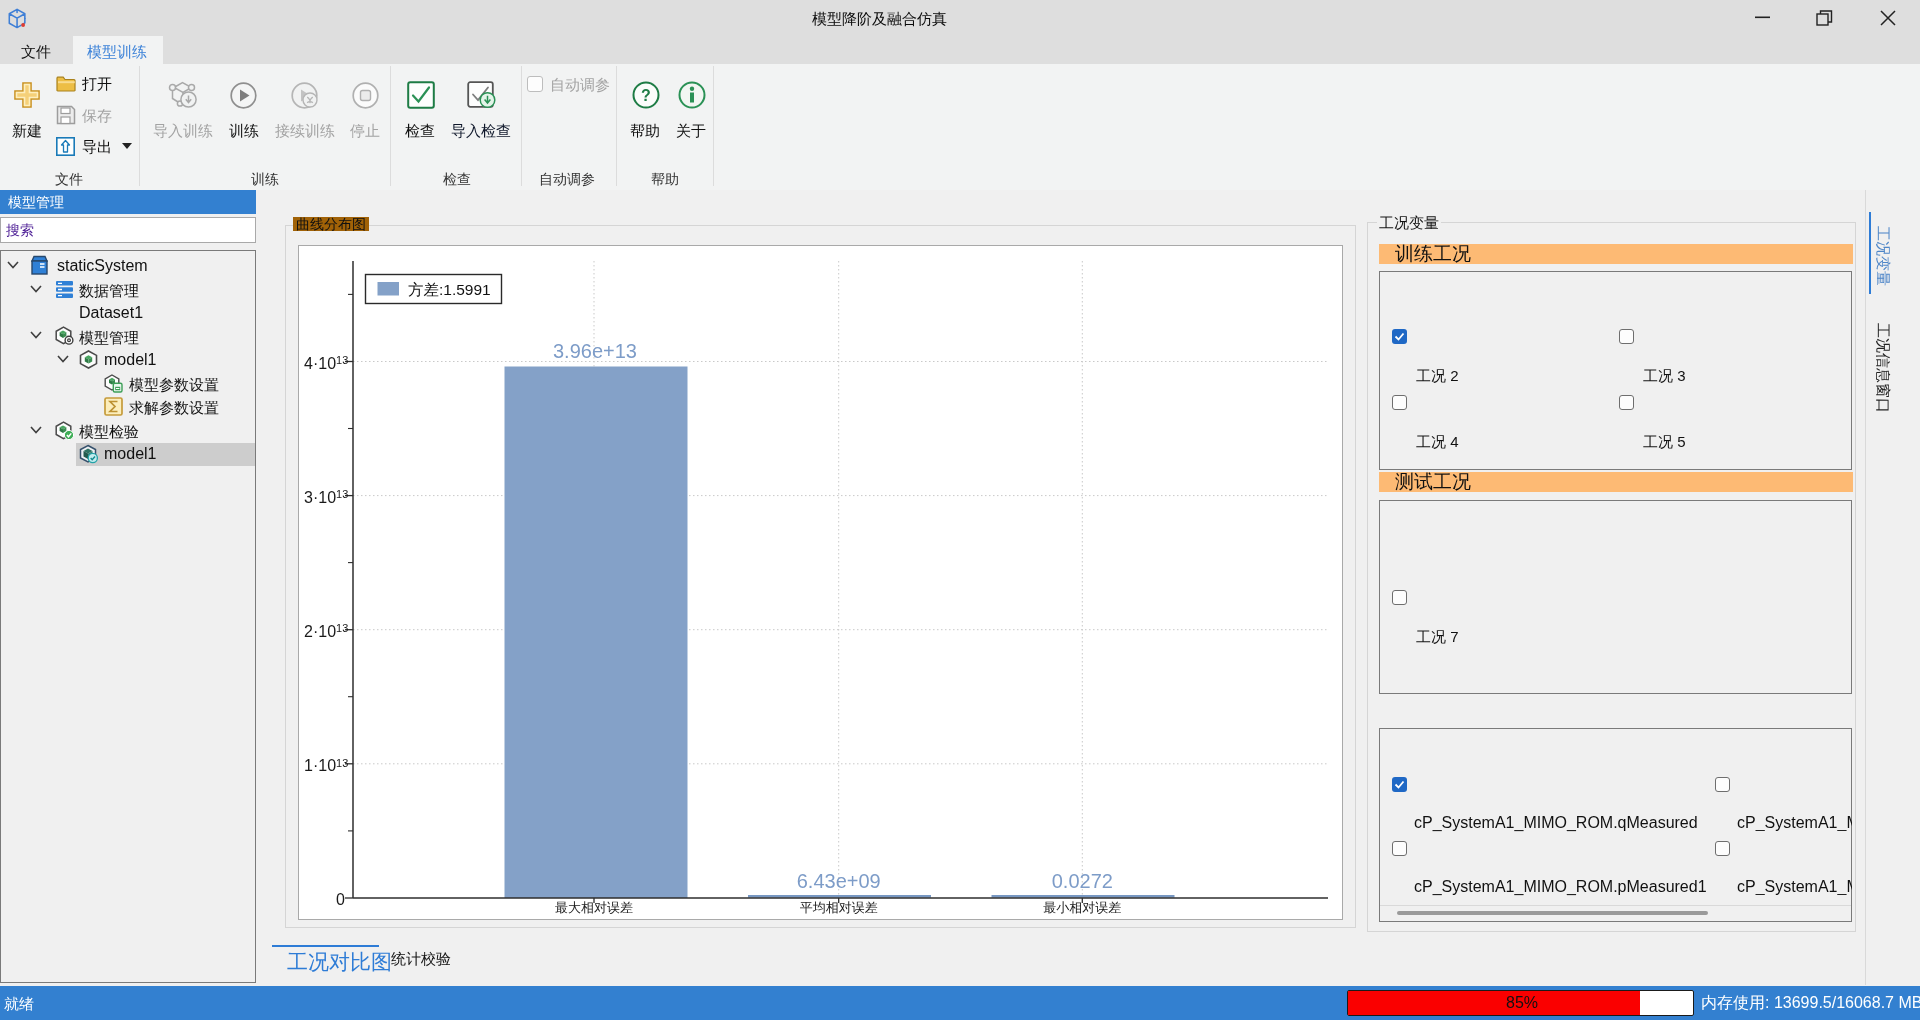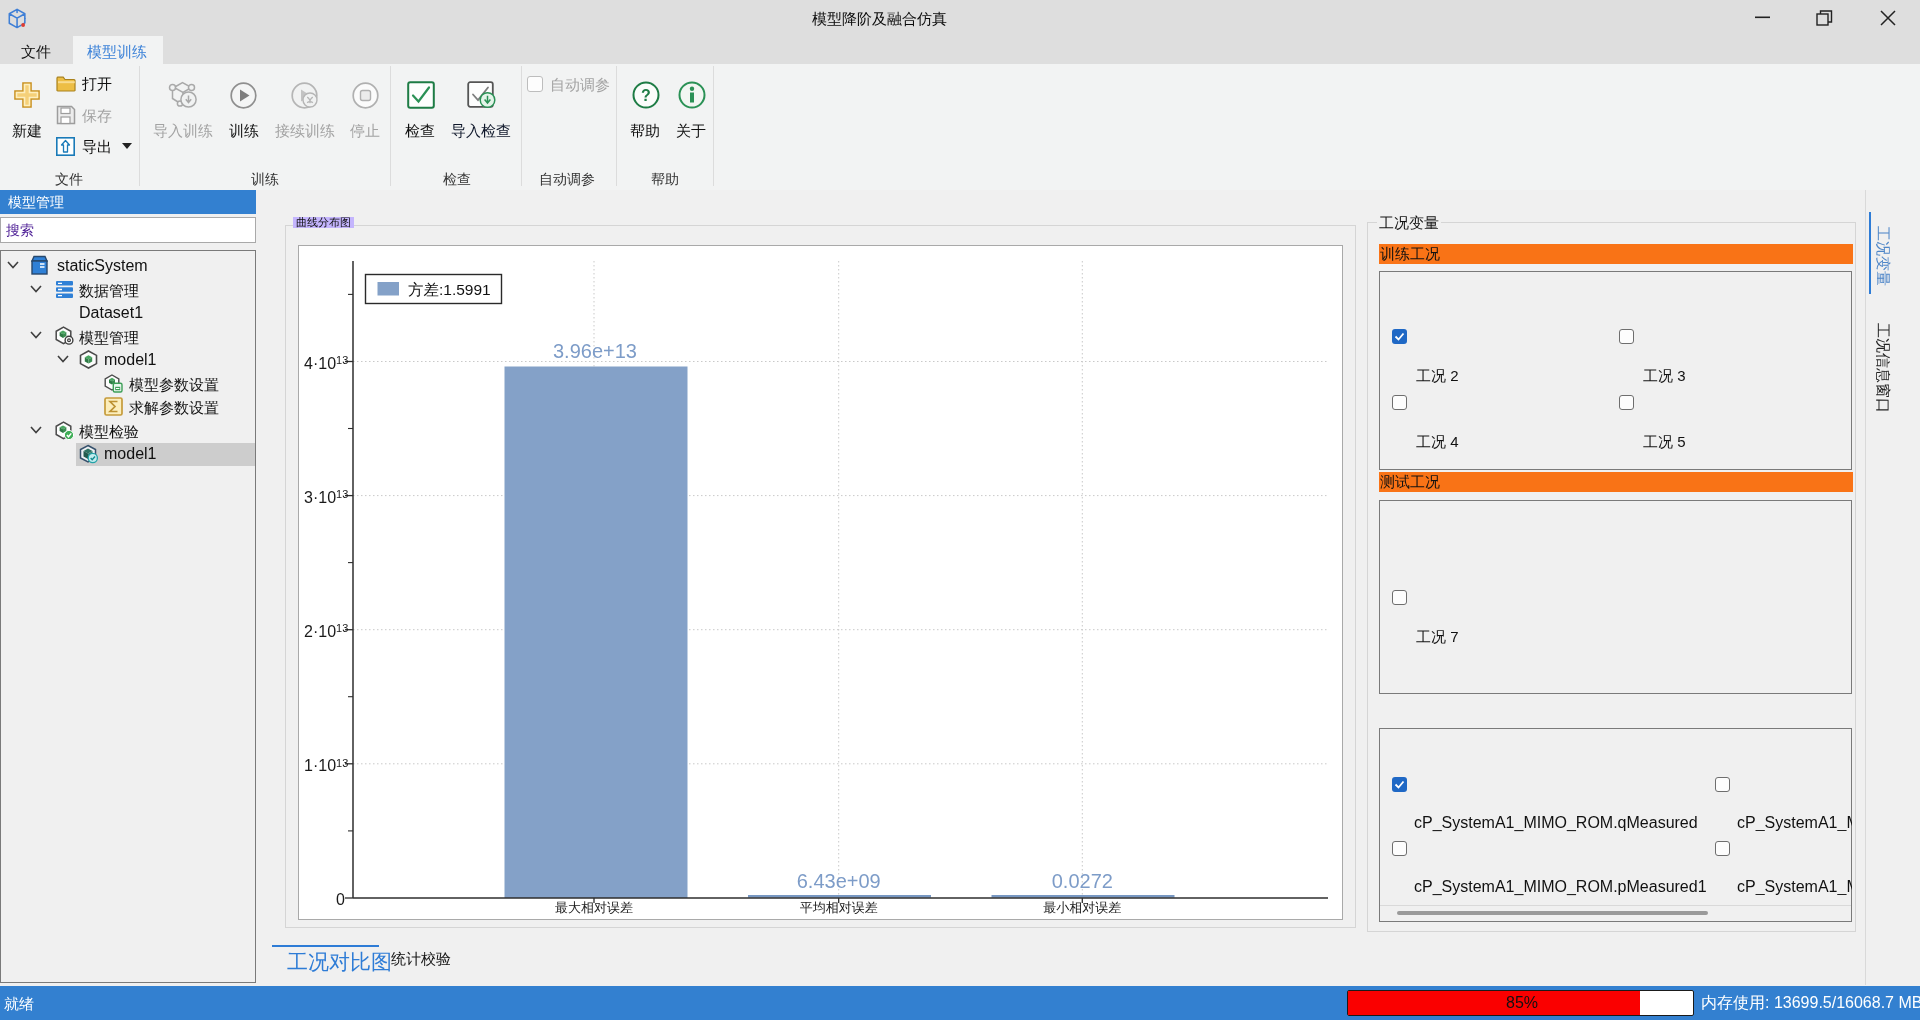--- a/index.html
+++ b/index.html
@@ -1,21 +1,21 @@
 <!DOCTYPE html>
 <html lang="zh"><head>
 <meta charset="utf-8">
 <style>
 * { margin:0; padding:0; box-sizing:border-box; }
 html,body { width:1920px; height:1020px; }
 body { font-family:"Liberation Sans",sans-serif; font-size:15px; color:#1a1a1a; }
 #app { position:relative; width:1920px; height:1020px; background:#f0f0f0; overflow:hidden; }
 .a { position:absolute; }
 .t { position:absolute; white-space:nowrap; line-height:1; }
-.grayhdr { position:absolute; background:#f97316; color:#111; font-size:15px; line-height:20px; padding-left:1px; }
+.grayhdr { position:absolute; background:#fdba74; color:#111; font-size:19px; line-height:20px; padding-left:16px; }
 .gbox { position:absolute; border:1px solid #7a7a7a; background:#f0f0f0; }
 .cb { position:absolute; width:15px; height:15px; border:1.5px solid #6e6e6e; border-radius:3px; background:#fdfdfd; }
 .cbc { position:absolute; width:15px; height:15px; border-radius:3px; background:#1f68c5; }
 .cbl { position:absolute; white-space:nowrap; font-size:15px; color:#111; line-height:16px;margin-top:38px; }
 </style>
 </head>
 <body>
 <div id="app">
 
 <div class="a" style="left:0;top:0;width:1920px;height:36px;background:#dedede"></div>
@@ -236,21 +236,21 @@
   <path d="M9 1.5 L16.5 5.5 V14 L9 18 L1.5 14 V5.5 z" fill="#eef1f4" stroke="#35506b" stroke-width="1.5"></path>
   <path d="M4.5 7 L9 4.6 L13.5 7 L9 9.5 z" fill="#2f7263"></path>
   <path d="M4.5 7 L9 9.5 V15 L4.5 12.5 z" fill="#245a4e"></path>
   <path d="M9 9.5 L13.5 7 V10.5 L9 12.6 z" fill="#3a8172"></path>
   <circle cx="13.8" cy="14" r="4.6" fill="#c2ecee" stroke="#23a3a8" stroke-width="1.3"></circle>
   <path d="M11.7 14 L13.2 15.7 L16 12.5" fill="none" stroke="#118a90" stroke-width="1.4"></path>
 </svg>
 <div class="t" style="left:104px;top:446px;font-size:16px;color:#111">model1</div>
 
 <div class="a" style="left:285px;top:225px;width:1071px;height:703px;border:1px solid #d5d5d5"></div>
-<div class="t" style="left:293px;top:217px;font-size:11px;color:#111;background:#c4b5fd;padding:0 3px">曲线分布图</div>
+<div class="t" style="left:293px;top:217px;font-size:14px;color:#111;background:#a16207;padding:0 3px">曲线分布图</div>
 <svg class="a" style="left:298px;top:245px" width="1045" height="675" viewBox="0 0 1045 675">
   <rect x="0.5" y="0.5" width="1044" height="674" fill="#ffffff" stroke="#a9a9a9"></rect>
 
   <g stroke="#c9c9c9" stroke-width="1" stroke-dasharray="1.5,2.5">
     <line x1="55" y1="116.5" x2="1030" y2="116.5"></line>
     <line x1="55" y1="250.6" x2="1030" y2="250.6"></line>
     <line x1="55" y1="384.7" x2="1030" y2="384.7"></line>
     <line x1="55" y1="518.8" x2="1030" y2="518.8"></line>
   </g>
 

